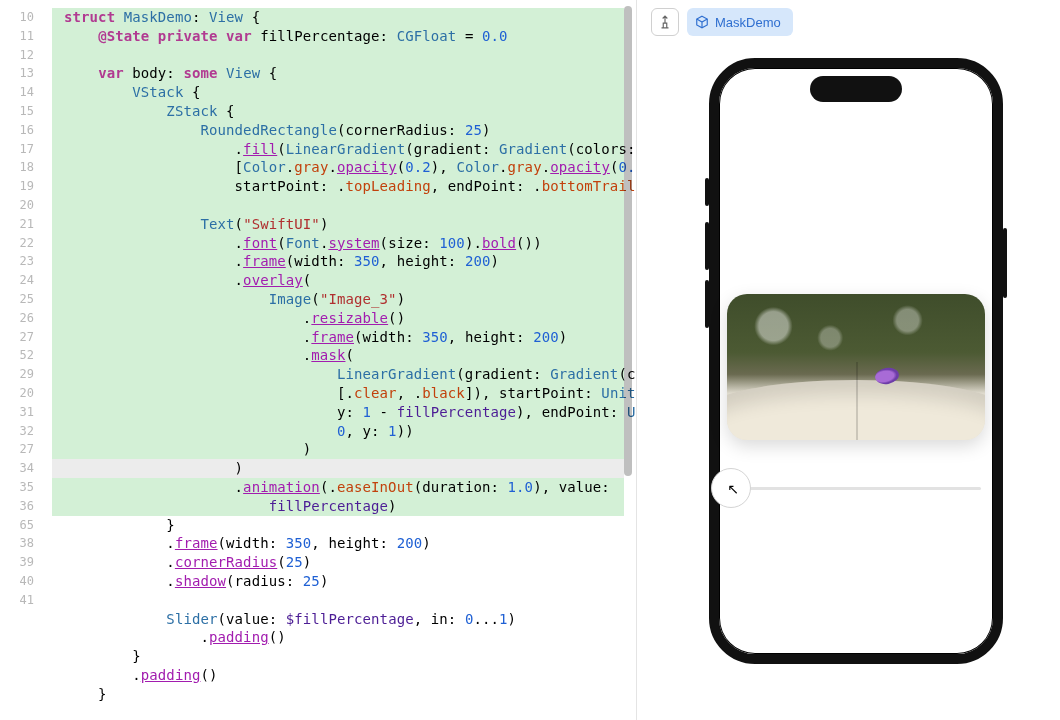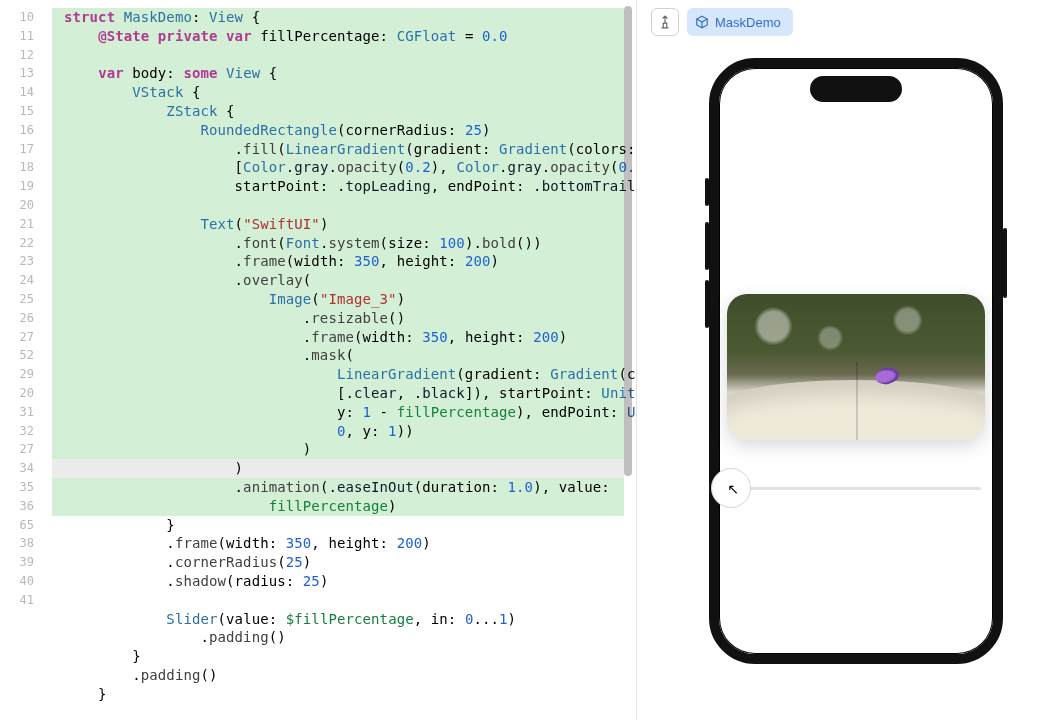--- a/index.html
+++ b/index.html
@@ -55,25 +55,25 @@
     padding-left: 12px;
     font-size: 14px;
     letter-spacing: 0.1px;
   }
   .hl { background: #d3f0d6; } 
   .cur { background: #ececec; } 
   
   .t-kw   { color: #b13a91; font-weight: 600; }  
   .t-type { color: #2c6fa5; }                    
   .t-id   { color: #000; }
-  .t-prop { color: #15803d; }                    
-  .t-func { color: #404040; }                    
+  .t-prop { color: #4c1d95; }                    
+  .t-func { color: #a21caf; text-decoration: underline; }                    
   .t-str  { color: #b02f2f; }                    
   .t-num  { color: #1f60d4; }                    
-  .t-enum { color: #0f172a; }
+  .t-enum { color: #c2410c; }
 
   .scroll-indicator {
     position: absolute;
     right: 4px; top: 6px;
     width: 8px;
     height: 470px;
     background: rgba(0,0,0,0.25);
     border-radius: 4px;
   }
 

